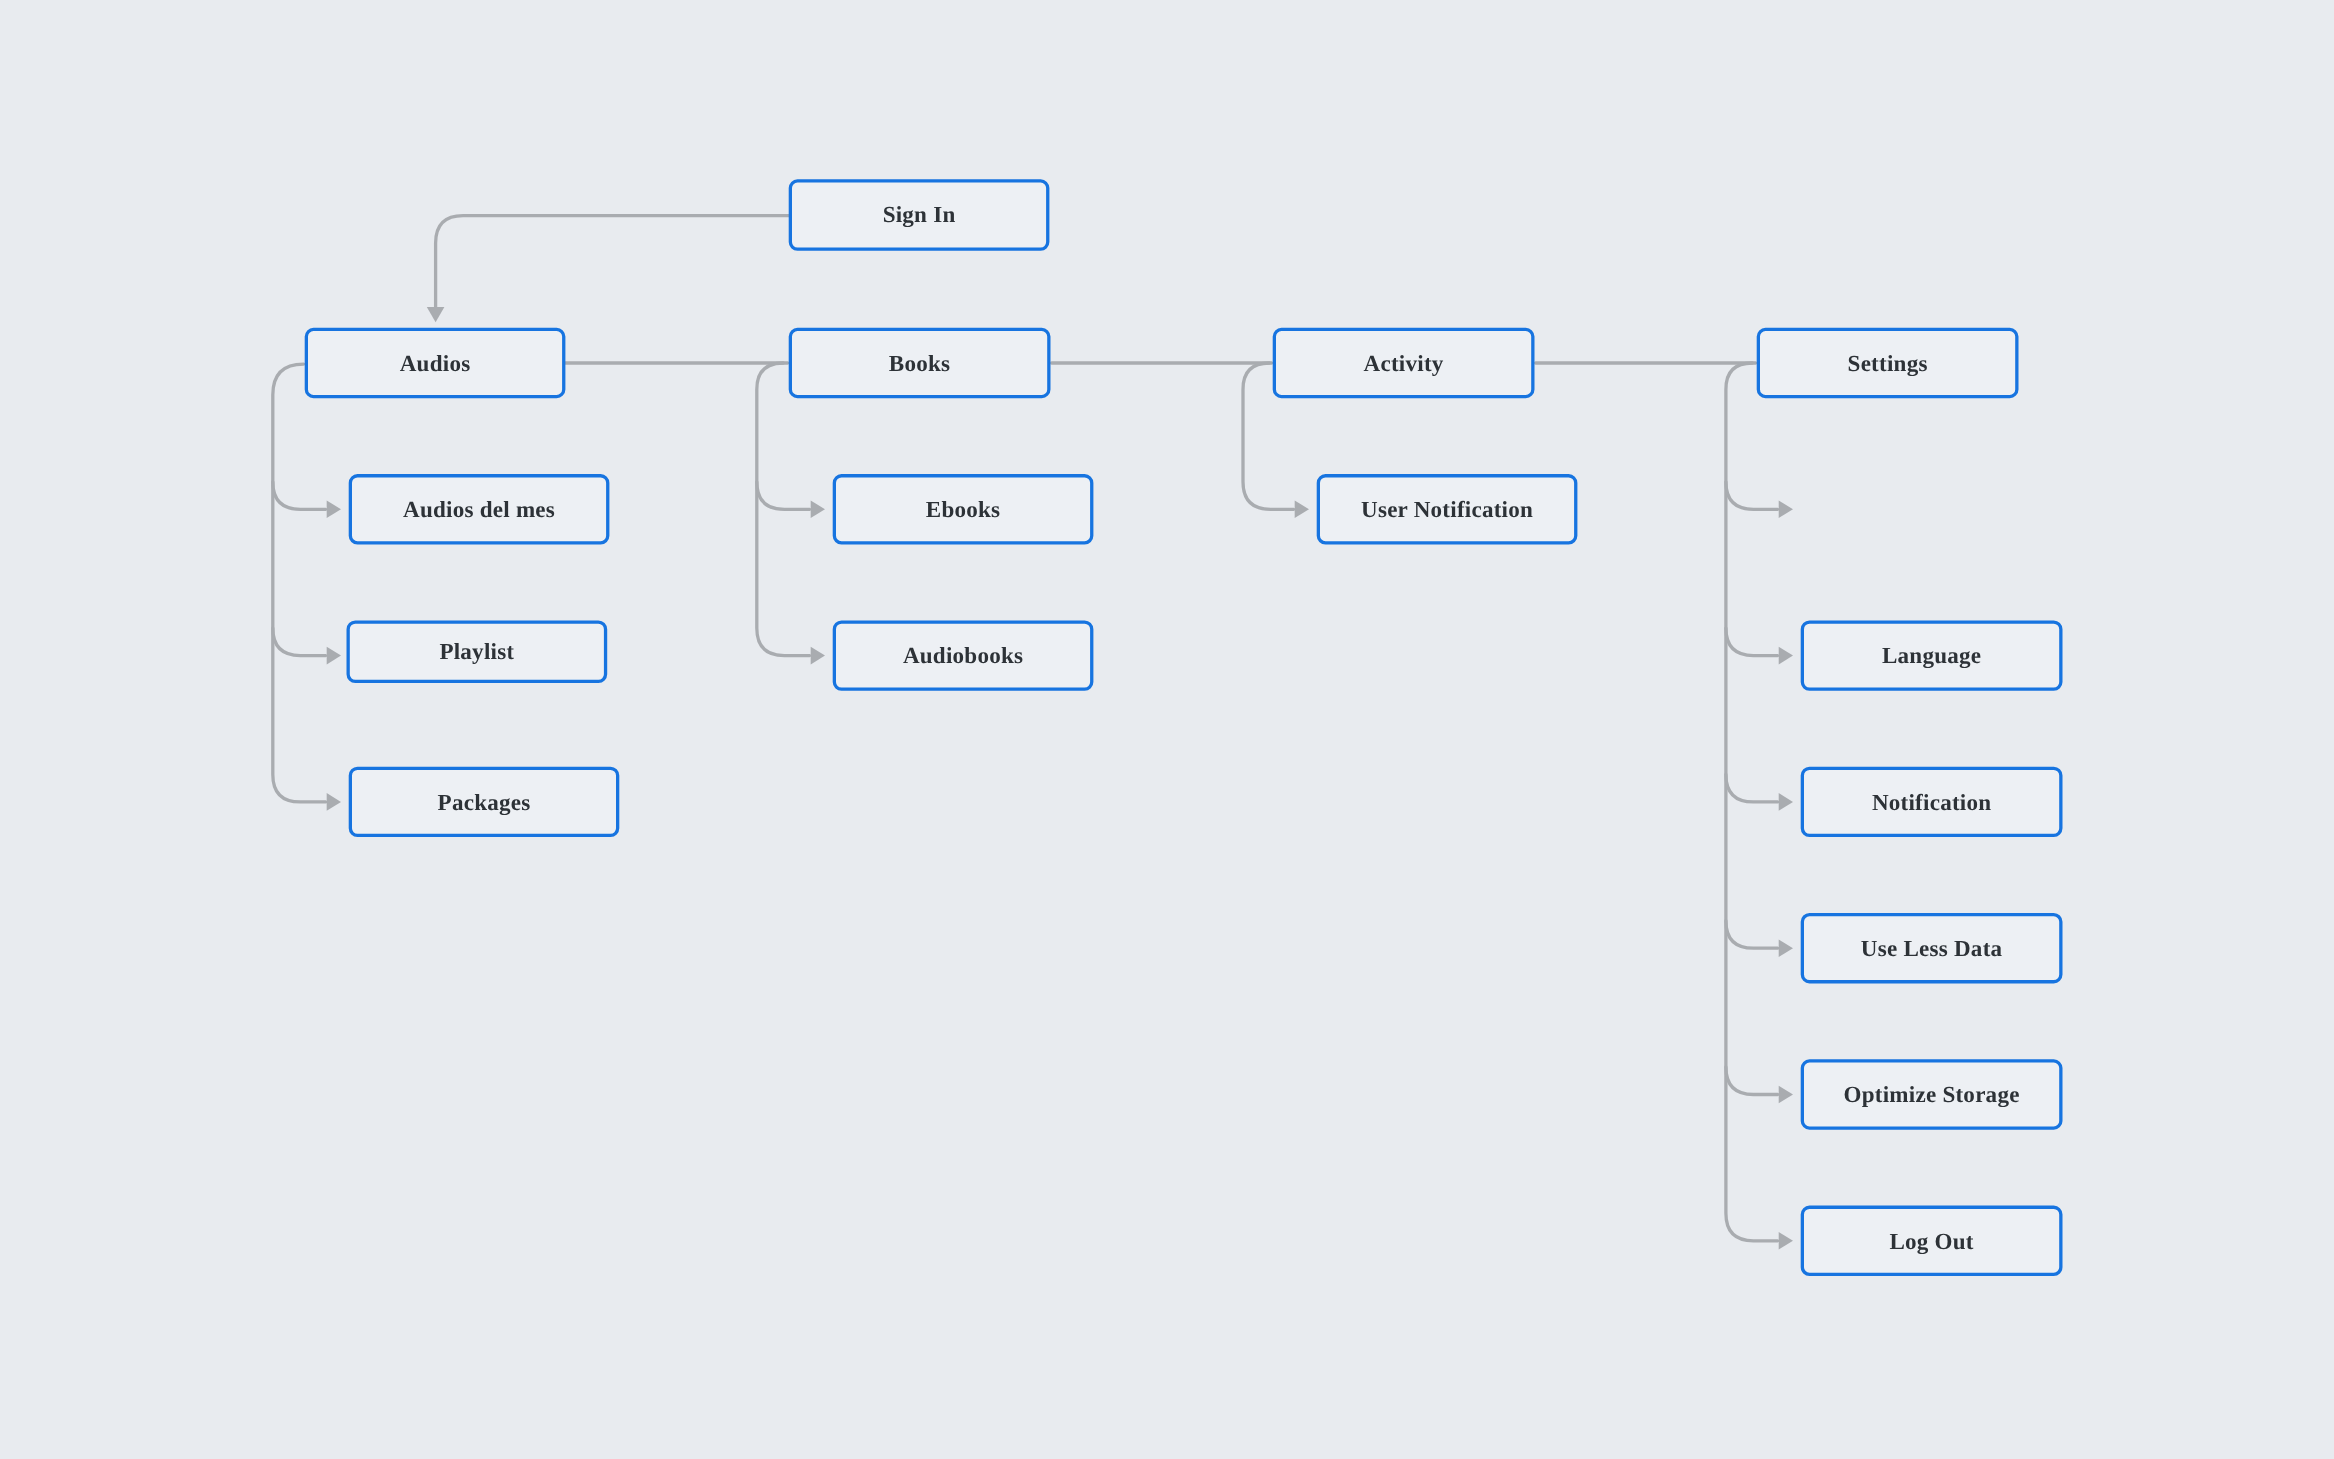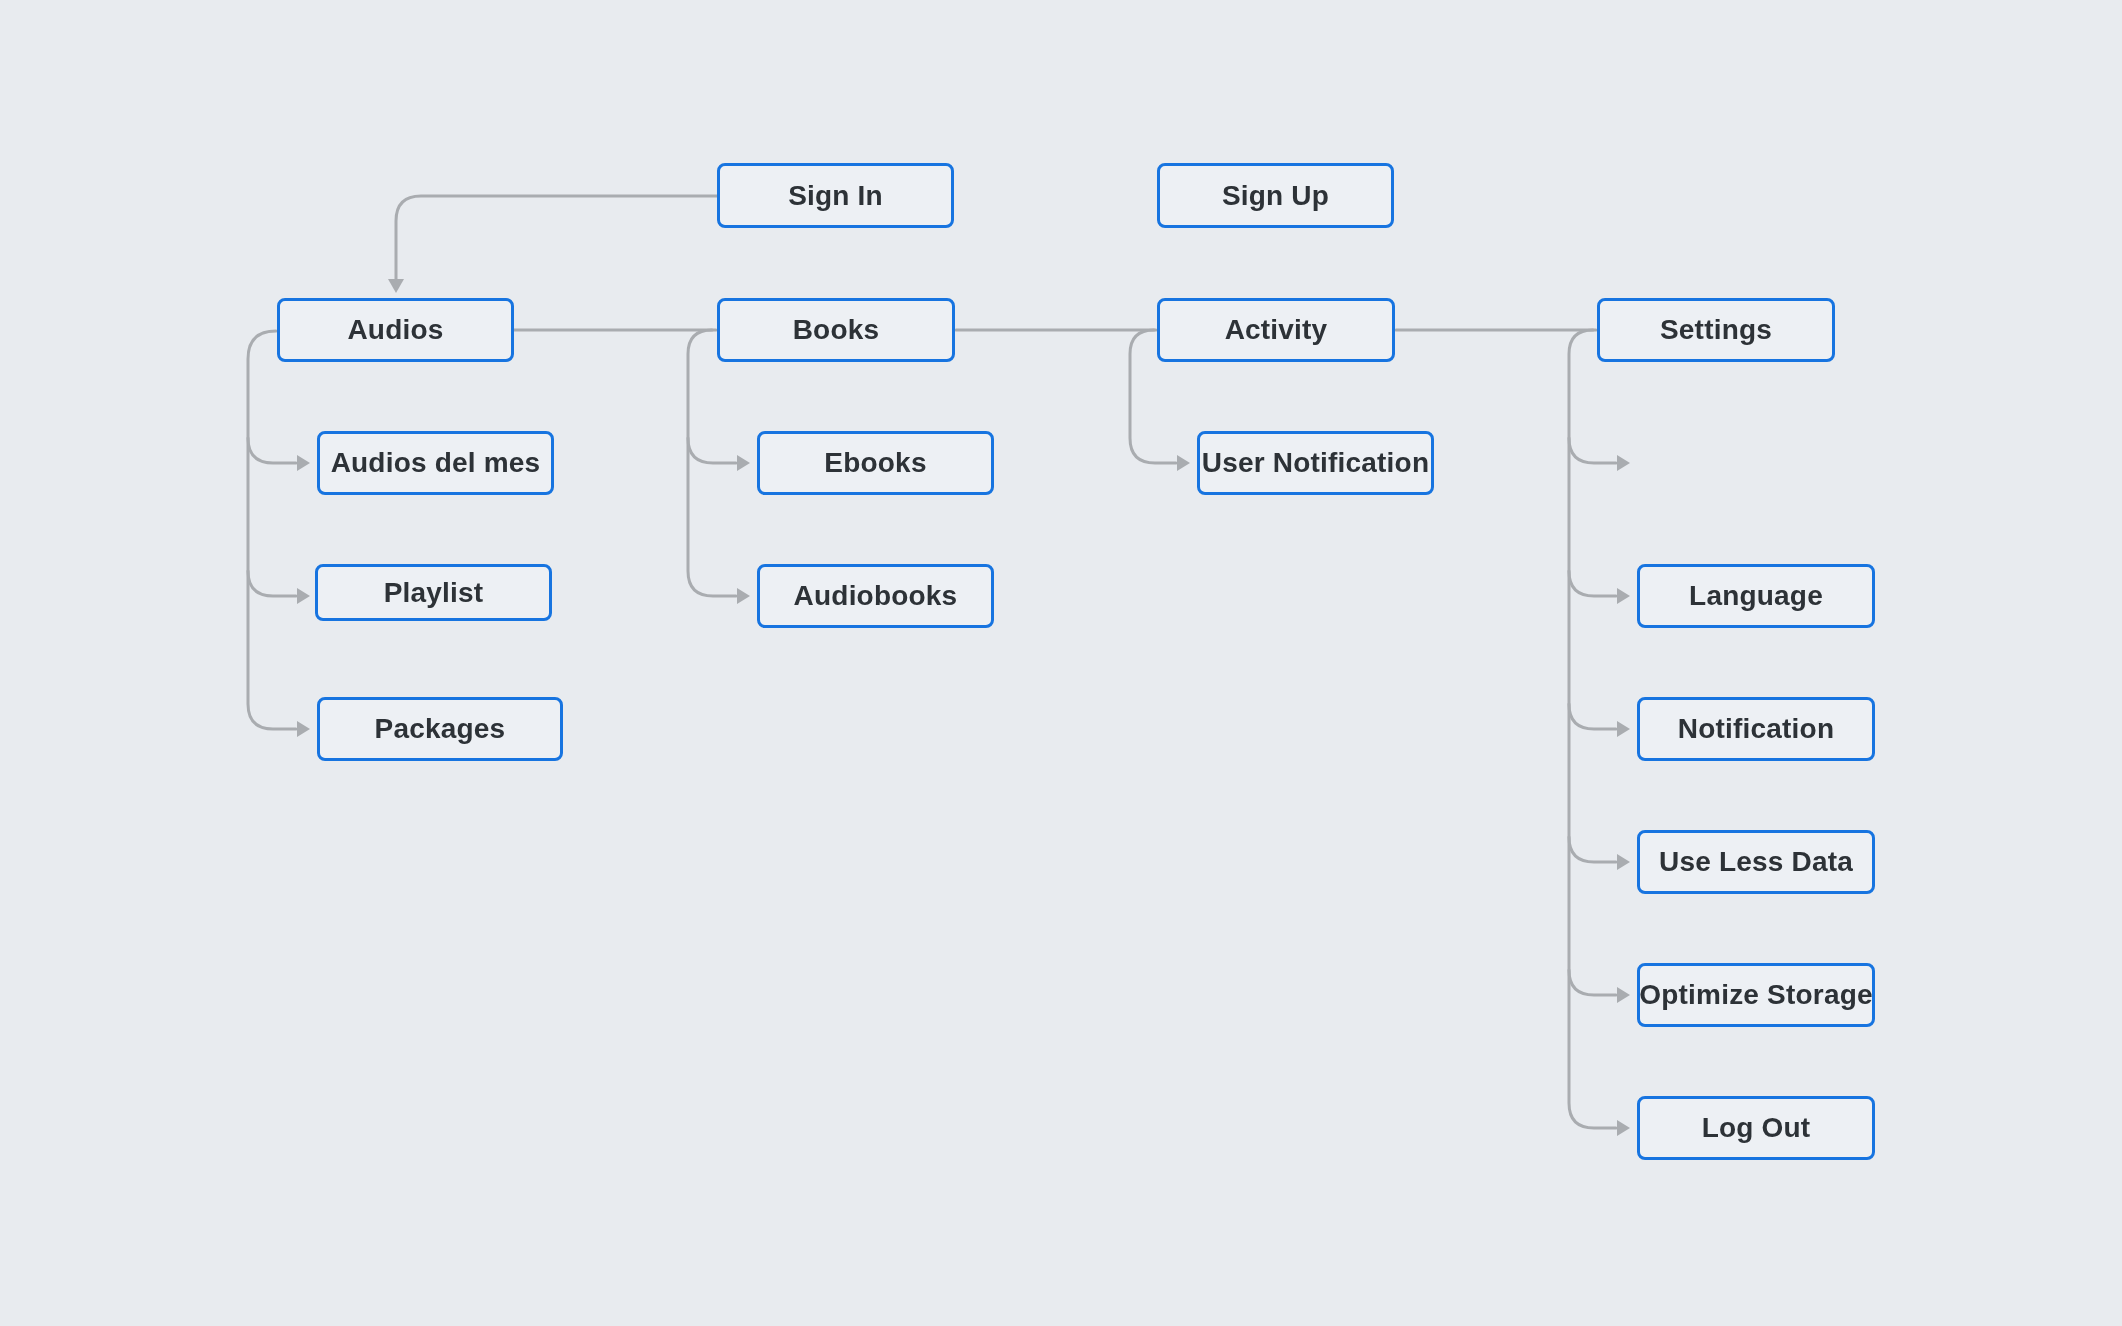--- a/index.html
+++ b/index.html
@@ -36,25 +36,26 @@
     box-sizing: border-box;
     display: flex;
     align-items: center;
     justify-content: center;
     background: #edf0f4;
     border: 3.5px solid #1774e0;
     border-radius: 8px;
     cursor: default;
   }
   .node span {
-    font-size: 28px;
+    font-size: 21px;
     font-weight: 700;
     color: #2d3237;
     letter-spacing: 0.2px;
     white-space: nowrap;
+    font-family: Liberation Serif, serif;
   }
 </style>
 </head>
 <body>
 
 <div id="canvas">
 
   <svg id="connector-layer" width="2122" height="1326" viewBox="0 0 2122 1326">
 
     <path class="edge" d="M 717 196 H 421 Q 396 196 396 221 V 279"></path>
@@ -88,23 +89,20 @@
     <polygon class="arrowhead" points="1617,455 1617,471 1630,463"></polygon>
     <polygon class="arrowhead" points="1617,588 1617,604 1630,596"></polygon>
     <polygon class="arrowhead" points="1617,721 1617,737 1630,729"></polygon>
     <polygon class="arrowhead" points="1617,854 1617,870 1630,862"></polygon>
     <polygon class="arrowhead" points="1617,987 1617,1003 1630,995"></polygon>
     <polygon class="arrowhead" points="1617,1120 1617,1136 1630,1128"></polygon>
   </svg>
 
   <div class="node" style="left:717px;top:163px;width:237px;height:65px">
     <span>Sign In</span>
-  </div>
-  <div class="node" style="left:1157px;top:163px;width:237px;height:65px">
-    <span>Sign Up</span>
   </div>
 
   <div class="node" style="left:277px;top:298px;width:237px;height:64px">
     <span>Audios</span>
   </div>
   <div class="node" style="left:717px;top:298px;width:238px;height:64px">
     <span>Books</span>
   </div>
   <div class="node" style="left:1157px;top:298px;width:238px;height:64px">
     <span>Activity</span>

